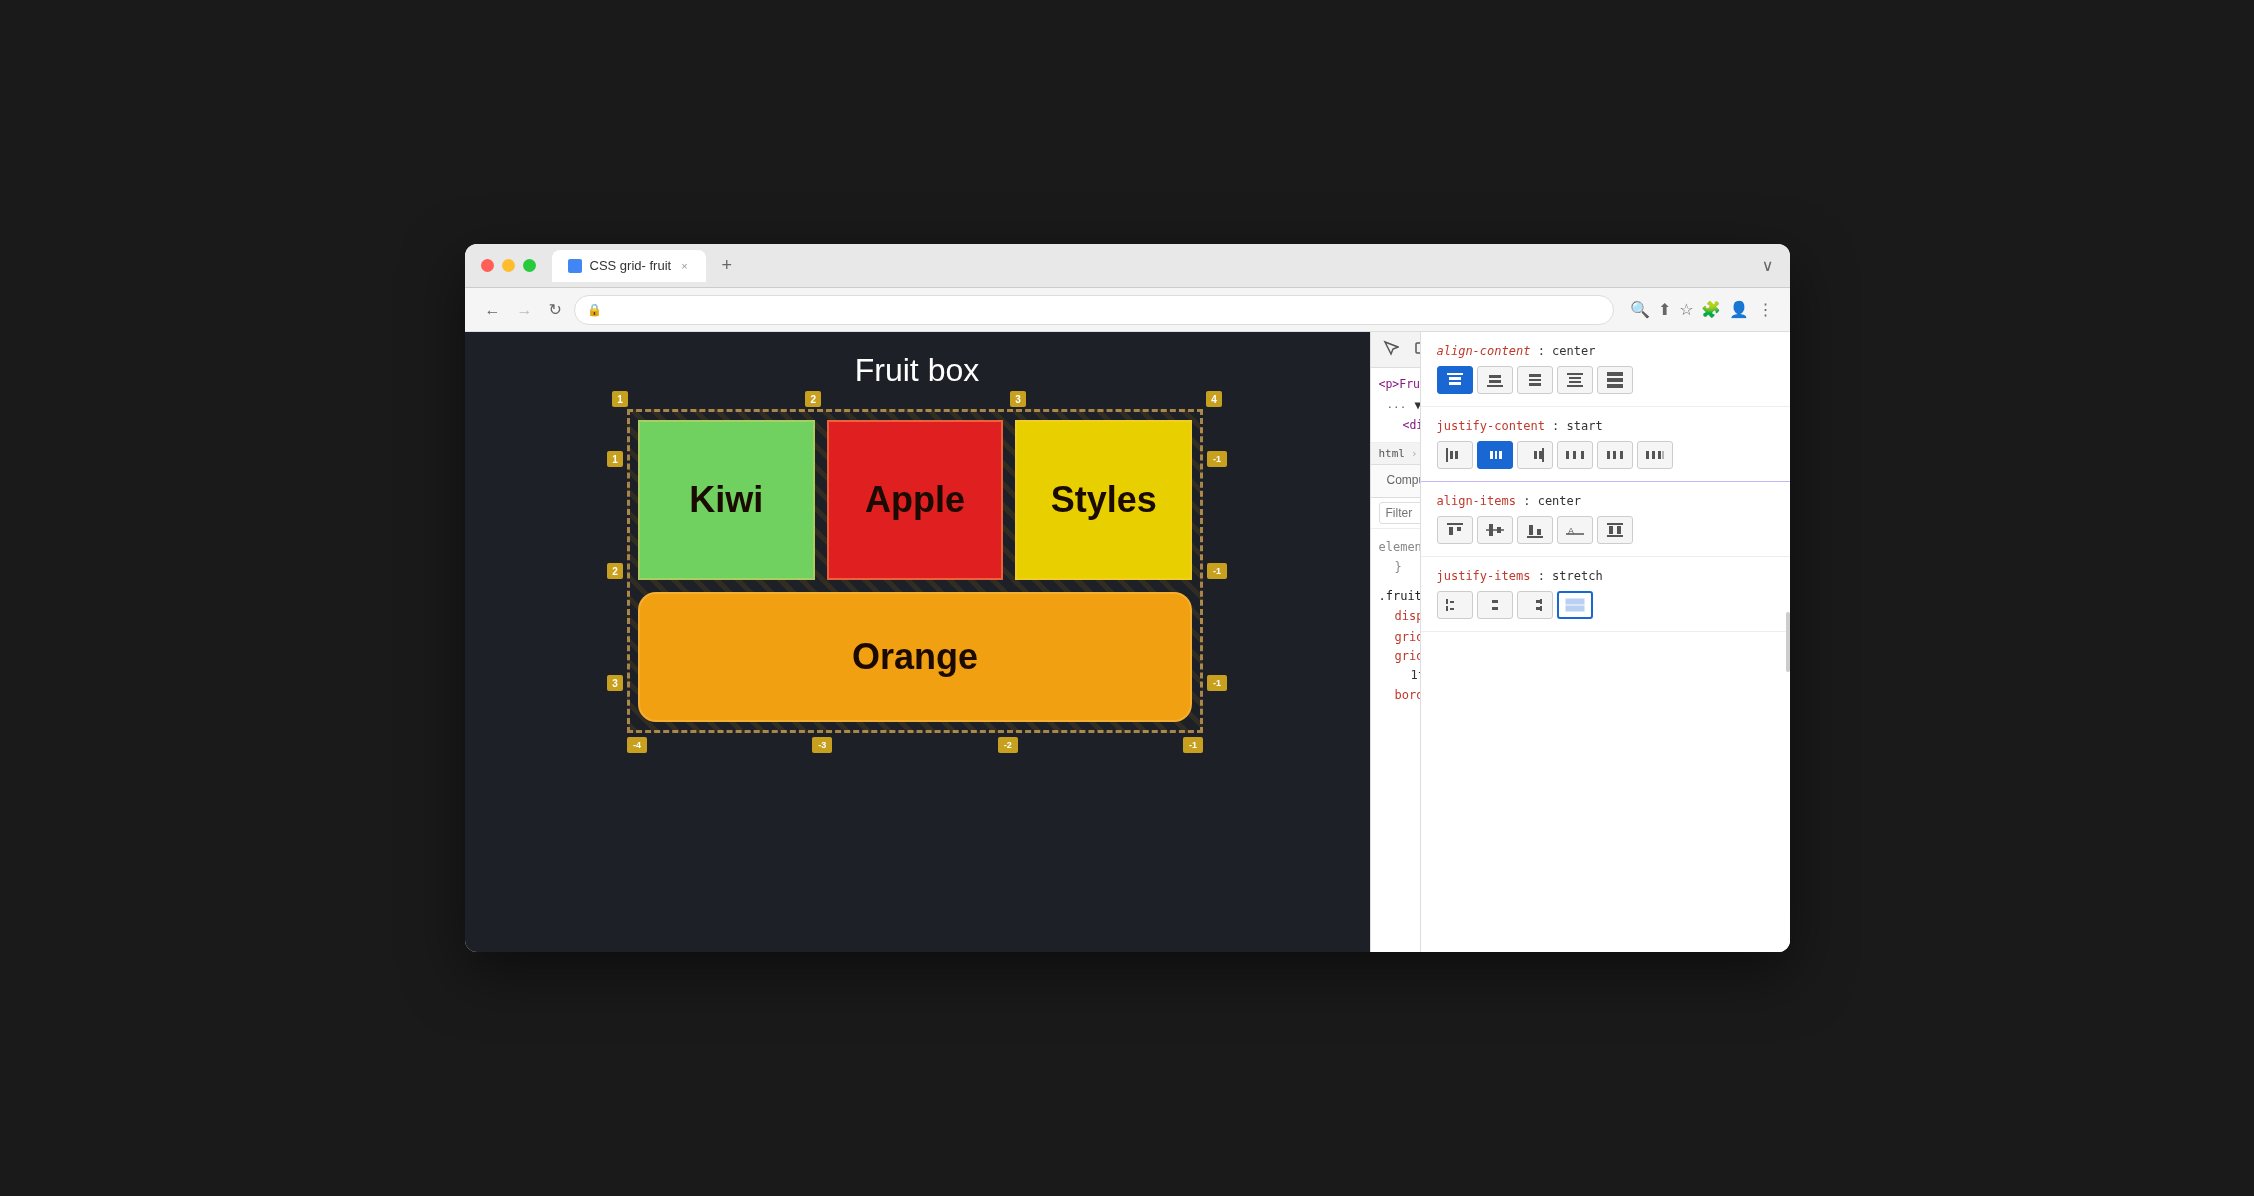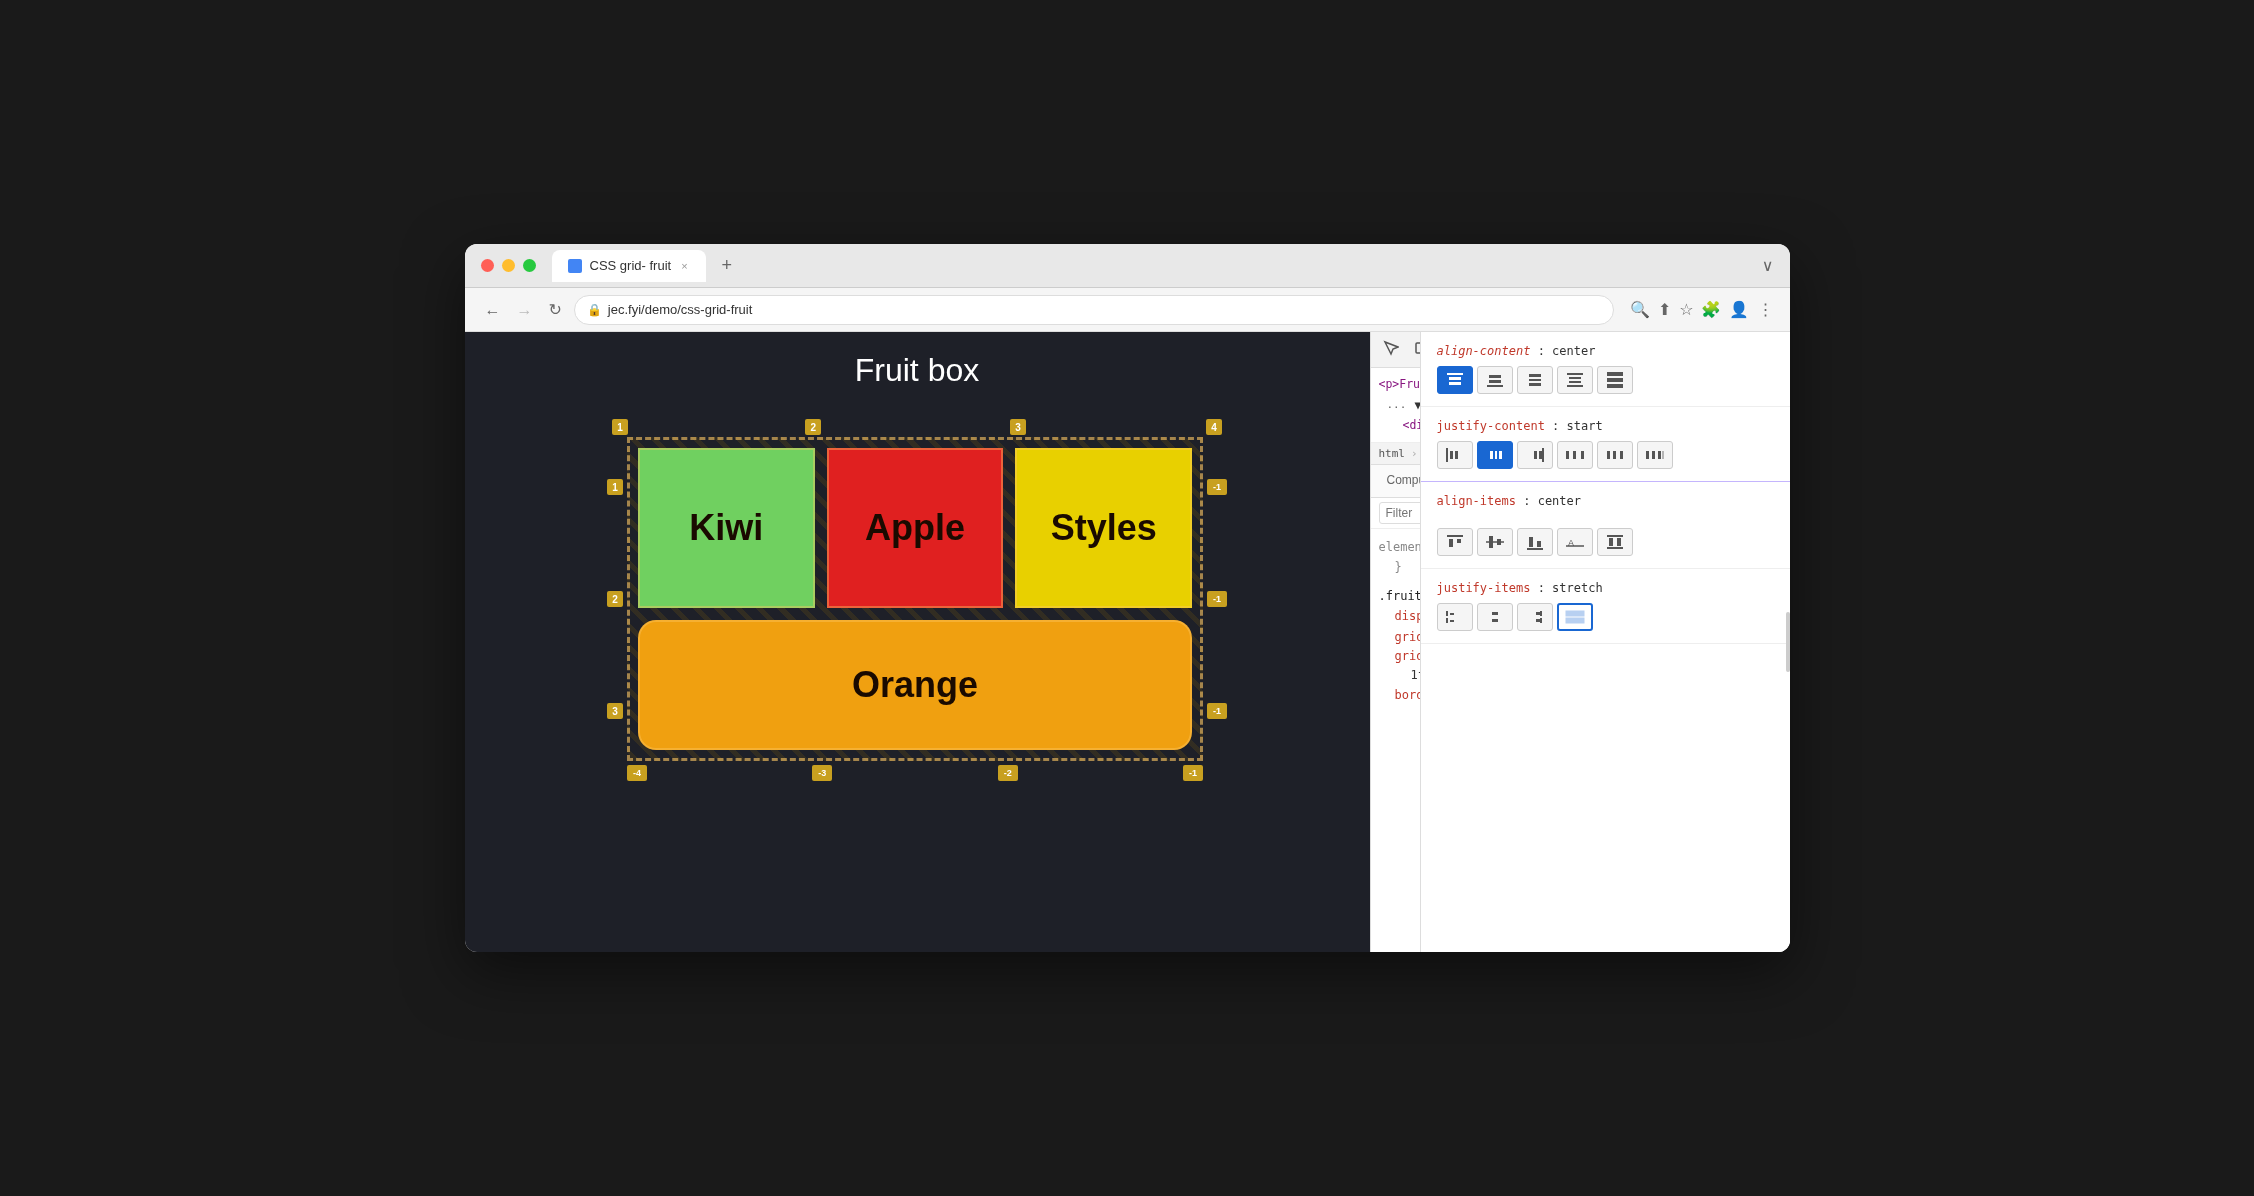--- a/index.html
+++ b/index.html
@@ -137,21 +137,20 @@
     
     .webpage {
       flex: 1;
       background: #1e2028;
       position: relative;
       overflow: hidden;
       display: flex;
       flex-direction: column;
       align-items: center;
       padding: 20px;
-      gap: 28px;
     }
 
     .page-title {
       color: white;
       font-size: 32px;
       font-weight: 500;
       margin-bottom: 20px;
     }
 
     
@@ -346,21 +345,20 @@
       <span class="tab-overflow" style="margin-left:auto;">∨</span>
     </div>
   </div>
 
   <div class="address-bar">
     <button class="nav-btn">←</button>
     <button class="nav-btn" style="color:#bbb;">→</button>
     <button class="nav-btn">↻</button>
     <div class="address-input-wrap">
       <span class="lock-icon">🔒</span>
-      <span class="address-text">jec.fyi/demo/css-grid-fruit</span>
     </div>
     <div class="address-actions">
       <button class="addr-action-btn">🔍</button>
       <button class="addr-action-btn">⬆</button>
       <button class="addr-action-btn">☆</button>
       <button class="addr-action-btn">🧩</button>
       <button class="addr-action-btn">👤</button>
       <button class="addr-action-btn">⋮</button>
     </div>
   </div>
@@ -591,21 +589,21 @@
                   <rect x="1" y="5" width="3" height="8"></rect>
                   <rect x="7" y="5" width="3" height="8"></rect>
                   <rect x="13" y="5" width="3" height="8"></rect>
                   <rect x="17" y="5" width="2" height="8" opacity="0.4"></rect>
                 </svg>
             </button>
           </div>
         </div>
 
         <div style="padding:12px 16px; border-bottom:1px solid #eee;">
-          <div style="margin-bottom:20px;">
+          <div style="margin-bottom:8px;">
             <span style="color:#c0392b; font-weight:500;">align-items</span>
             <span style="color:#333;">: center</span>
           </div>
           <div style="display:flex; gap:4px;">
             <button style="width:36px;height:28px;border:1px solid #ccc;border-radius:3px;background:#f5f5f5;cursor:pointer;display:flex;align-items:center;justify-content:center;">
               <svg width="20" height="18" viewBox="0 0 20 18" fill="#555">
                   <rect x="2" y="2" width="16" height="2"></rect>
                   <rect x="4" y="6" width="4" height="8"></rect>
                   <rect x="12" y="6" width="4" height="4"></rect>
                 </svg>

